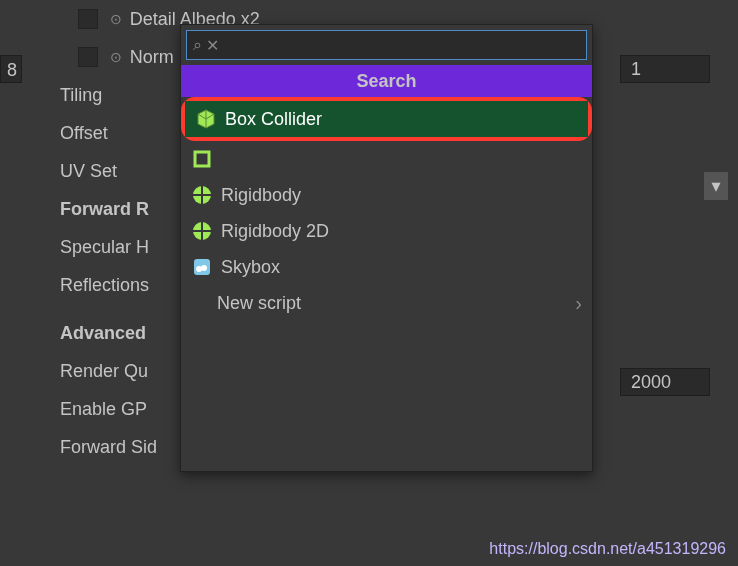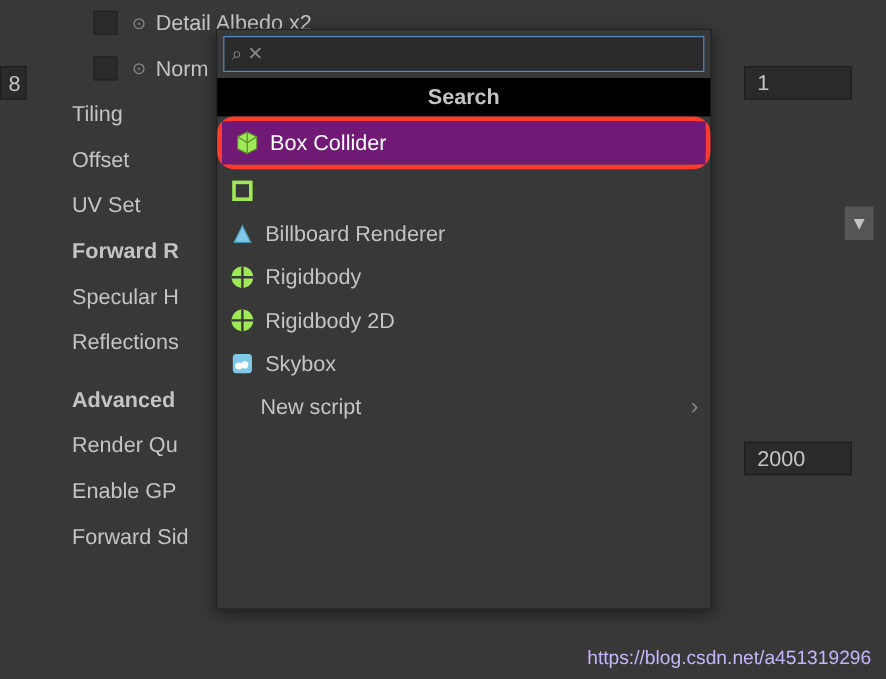--- a/index.html
+++ b/index.html
@@ -88,35 +88,35 @@
     }
     .clear-icon {
       color: #888;
       font-size: 16px;
       cursor: pointer;
     }
     .search-header {
       display: flex;
       align-items: center;
       justify-content: center;
-      background: #000000;
+      background: #6d28d9;
       height: 32px;
       color: #c4c4c4;
       font-weight: bold;
     }
     .result-item {
       display: flex;
       align-items: center;
       height: 36px;
       padding-left: 10px;
       gap: 8px;
       cursor: pointer;
     }
     .result-item.selected {
-      background: #701a75;
+      background: #14532d;
       color: #fff;
     }
     .highlight-box {
       border: 4px solid #ff3b30;
       border-radius: 14px;
       padding: 0;
     }
     .highlight-box .result-item {
       margin: 0;
     }
@@ -248,28 +248,20 @@
   </div>
 
   <div class="result-item">
     <span class="comp-icon">
       <svg width="22" height="22" viewBox="0 0 22 22">
           <rect x="4" y="4" width="14" height="14" fill="none" stroke="#9fe856" stroke-width="3"></rect>
         </svg>
     </span>
   </div>
 
-  <div class="result-item">
-    <span class="comp-icon">
-      <svg width="22" height="22" viewBox="0 0 22 22">
-          <path d="M4 18 L11 4 L18 18 Z" fill="#7fc8e8" stroke="#4a90b0" stroke-width="1"></path>
-        </svg>
-    </span>
-    <span>Billboard Renderer</span>
-  </div>
 
   <div class="result-item">
     <span class="comp-icon">
       <svg width="22" height="22" viewBox="0 0 22 22">
           <circle cx="11" cy="11" r="9" fill="#9fe856"></circle>
           <path d="M2 11 L20 11 M11 2 L11 20" stroke="#383838" stroke-width="2"></path>
         </svg>
     </span>
     <span>Rigidbody</span>
   </div>

